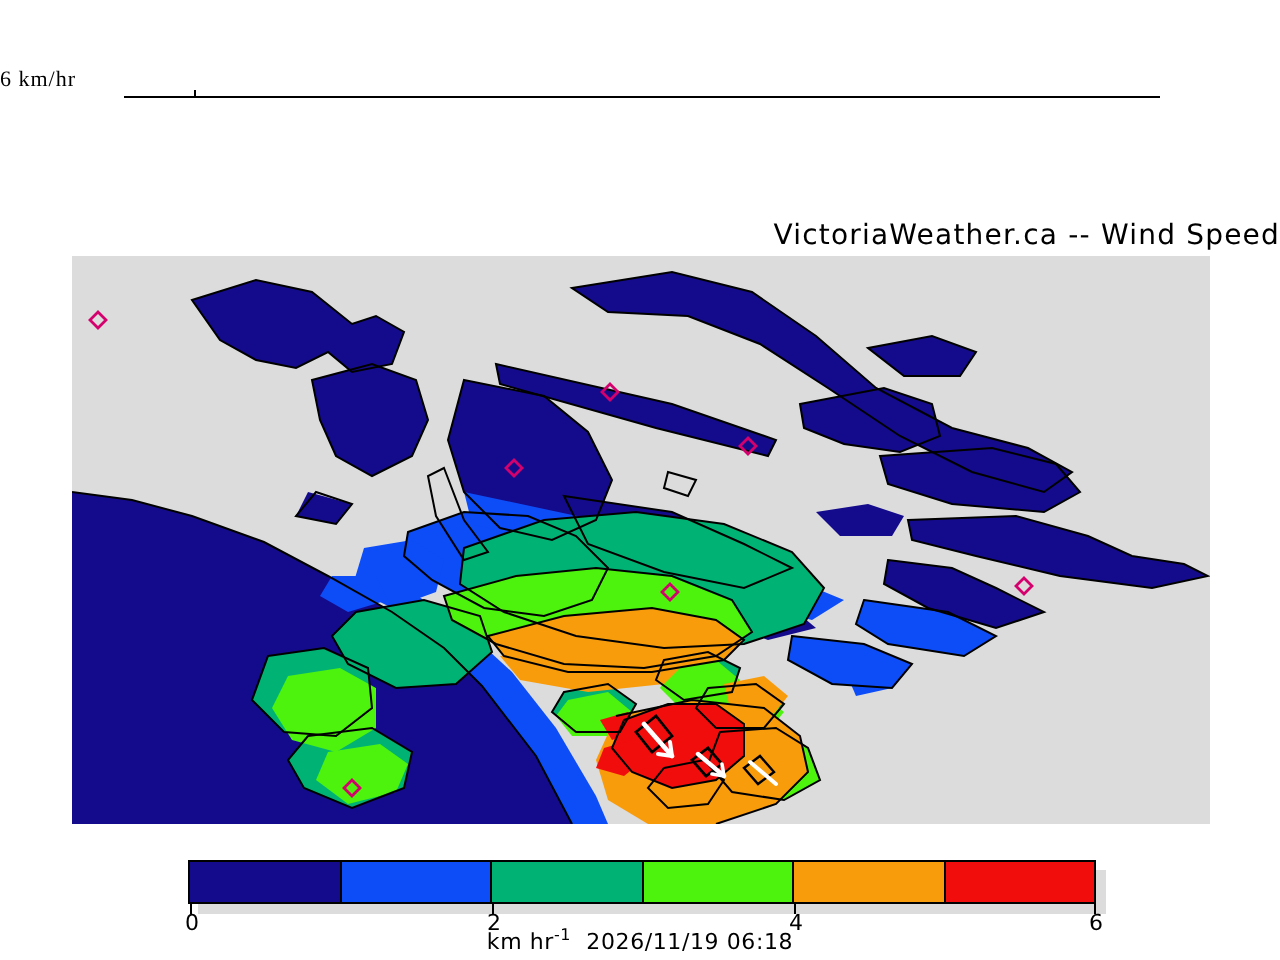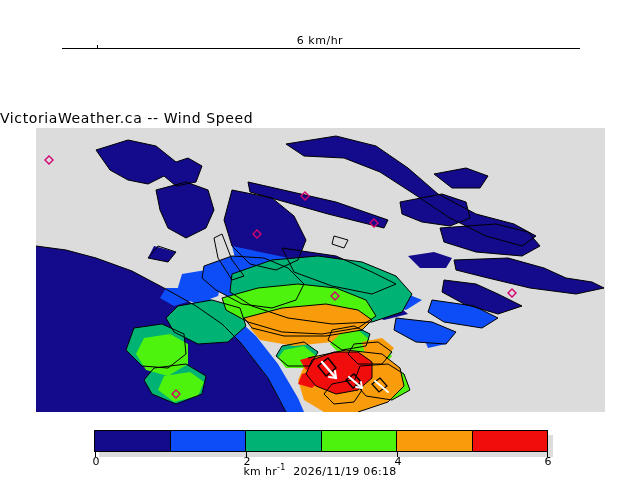--- a/index.html
+++ b/index.html
@@ -8,35 +8,36 @@
     background:#ffffff;
     font-family:"DejaVu Sans", sans-serif;
     overflow:hidden;
     position:relative;
   }
   .page{position:absolute;left:0;top:0;width:640px;height:480px;}
 
   
   #ref-vector-label{
     position:absolute;left:0;top:34px;width:640px;
-    text-align:center;font-size:11px;color:#000;
+    font-size:11px;color:#000;
     letter-spacing:0.5px;
+    font-family:Liberation Serif, serif;
   }
   #ref-vector-line{
     position:absolute;left:62px;top:48px;width:518px;height:0;
     border-top:1px solid #000;
   }
   #ref-vector-tick{
     position:absolute;left:97px;top:45px;width:1px;height:4px;background:#000;
   }
 
   
   #map-title{
     position:absolute;left:0;top:110px;width:640px;
-    text-align:left;font-size:14px;color:#000;
+    text-align:right;font-size:14px;color:#000;
     letter-spacing:0.6px;
   }
 
   
   #map-panel{
     position:absolute;left:36px;top:128px;width:569px;height:284px;
     background:#dcdcdc;overflow:hidden;
   }
   #map-svg{display:block;width:569px;height:284px;}
 

